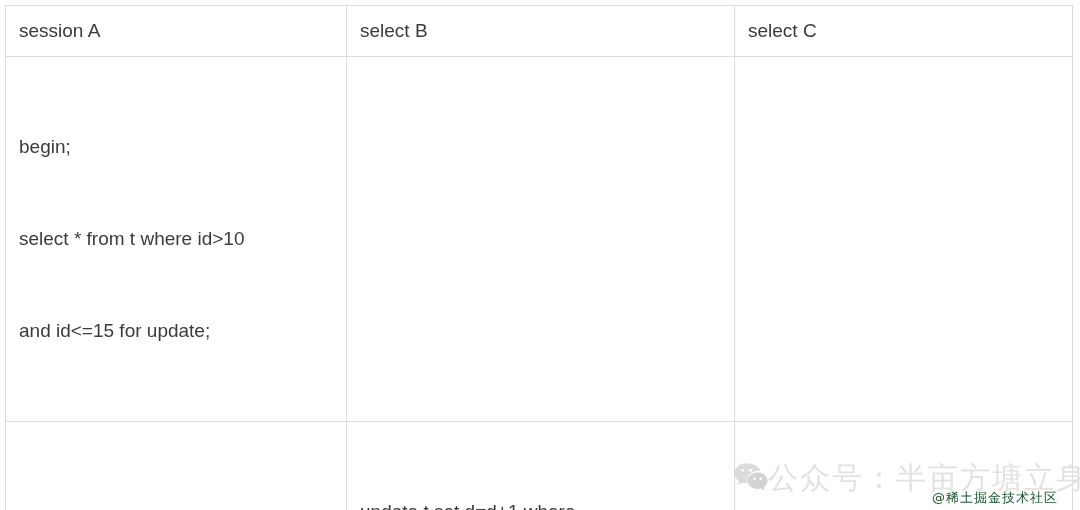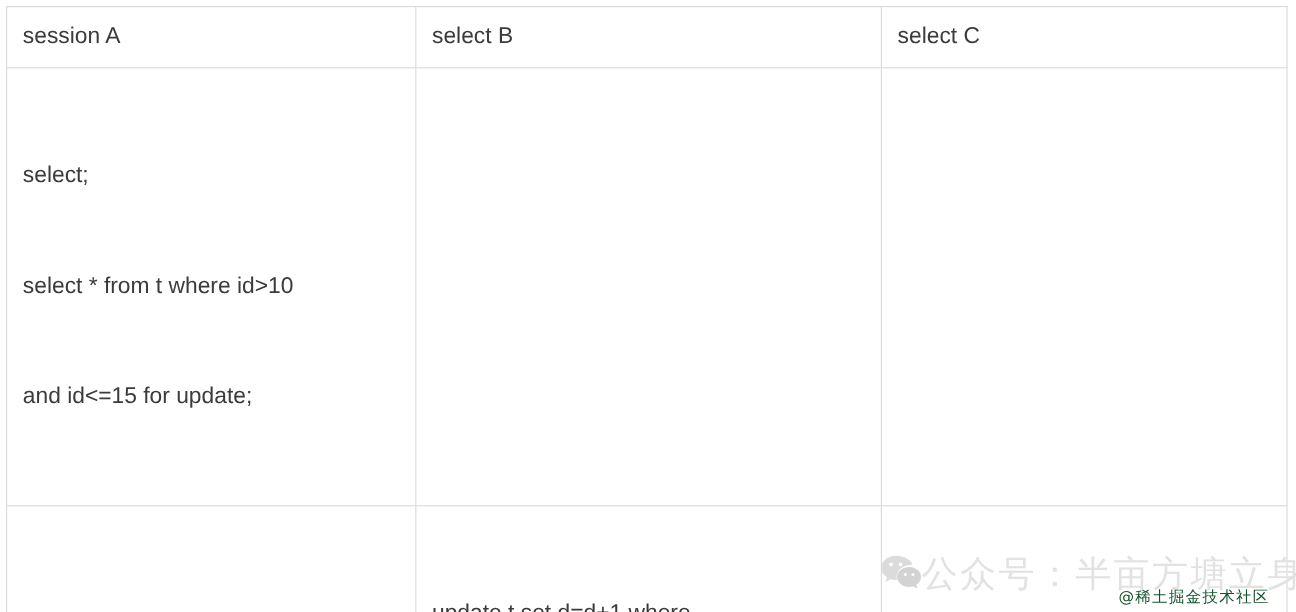--- a/index.html
+++ b/index.html
@@ -124,21 +124,21 @@
         <th>session A</th>
         <th>select B</th>
         <th>select C</th>
       </tr>
     </thead>
     <tbody>
 
       <tr class="row-1">
         <td>
           <div class="cell-inner">
-            <span class="sql-line">select;</span>
+            <span class="sql-line">begin;</span>
             <span class="sql-line">select * from t where id&gt;10</span>
             <span class="sql-line">and id&lt;=15 for update;</span>
           </div>
         </td>
         <td>
           <div class="cell-inner"></div>
         </td>
         <td>
           <div class="cell-inner"></div>
         </td>

